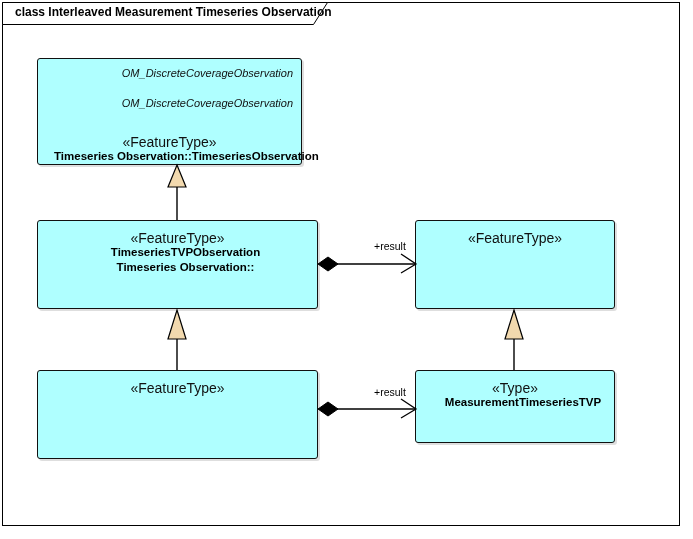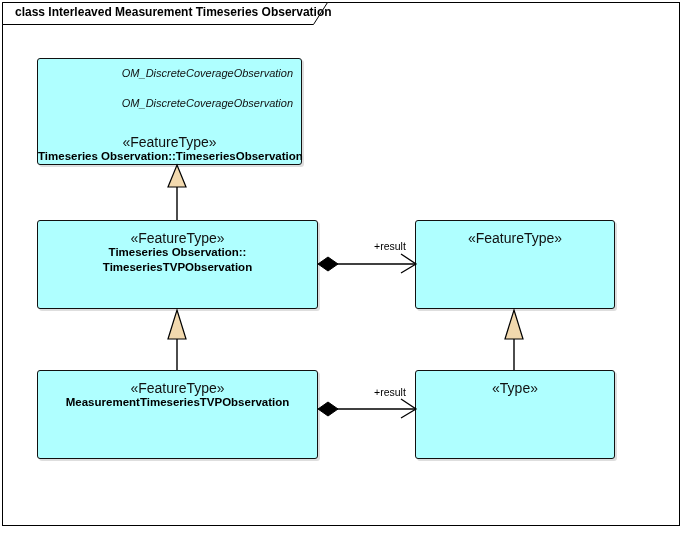--- a/index.html
+++ b/index.html
@@ -93,20 +93,21 @@
     white-space: nowrap;
   }
   .uml-class .cname {
     font-size: 11.5px;
     font-weight: bold;
     color: #000000;
     text-align: center;
     width: 100%;
     line-height: 15px;
     white-space: nowrap;
+    padding-left: 16px;
   }
   .uml-class .namewrap {
     width: 100%;
   }
 
   
   #connectors {
     position: absolute;
     left: 0; top: 0;
     width: 693px;
@@ -141,35 +142,35 @@
     <div class="realized">OM_DiscreteCoverageObservation</div>
     <div class="realized">OM_DiscreteCoverageObservation</div>
     <div class="namewrap" style="margin-top:10px;">
       <div class="stereo">«FeatureType»</div>
       <div class="cname">Timeseries Observation::TimeseriesObservation</div>
     </div>
   </div>
 
   <div class="uml-class" style="left:37px; top:220px; width:281px; height:89px; justify-content:flex-start; padding-top:10px;">
     <div class="stereo">«FeatureType»</div>
+    <div class="cname">TimeseriesTVPObservation</div>
     <div class="cname">Timeseries Observation::</div>
-    <div class="cname">TimeseriesTVPObservation</div>
   </div>
 
   <div class="uml-class" style="left:415px; top:220px; width:200px; height:89px; justify-content:flex-start; padding-top:10px;">
     <div class="stereo">«FeatureType»</div>
   </div>
 
   <div class="uml-class" style="left:37px; top:370px; width:281px; height:89px; justify-content:flex-start; padding-top:10px;">
     <div class="stereo">«FeatureType»</div>
-    <div class="cname">MeasurementTimeseriesTVPObservation</div>
-  </div>
-
-  <div class="uml-class" style="left:415px; top:370px; width:200px; height:89px; justify-content:flex-start; padding-top:10px;">
+  </div>
+
+  <div class="uml-class" style="left:415px; top:370px; width:200px; height:73px; justify-content:flex-start; padding-top:10px;">
     <div class="stereo">«Type»</div>
+    <div class="cname">MeasurementTimeseriesTVP</div>
   </div>
 
   <svg id="connectors" viewBox="0 0 693 539">
 
     <g>
       <line x1="177" y1="220" x2="177" y2="186" stroke="#000000" stroke-width="1.4"></line>
       <polygon points="177,165 186,187 168,187" fill="#F2D9AE" stroke="#000000" stroke-width="1.2"></polygon>
     </g>
 
     <g>

